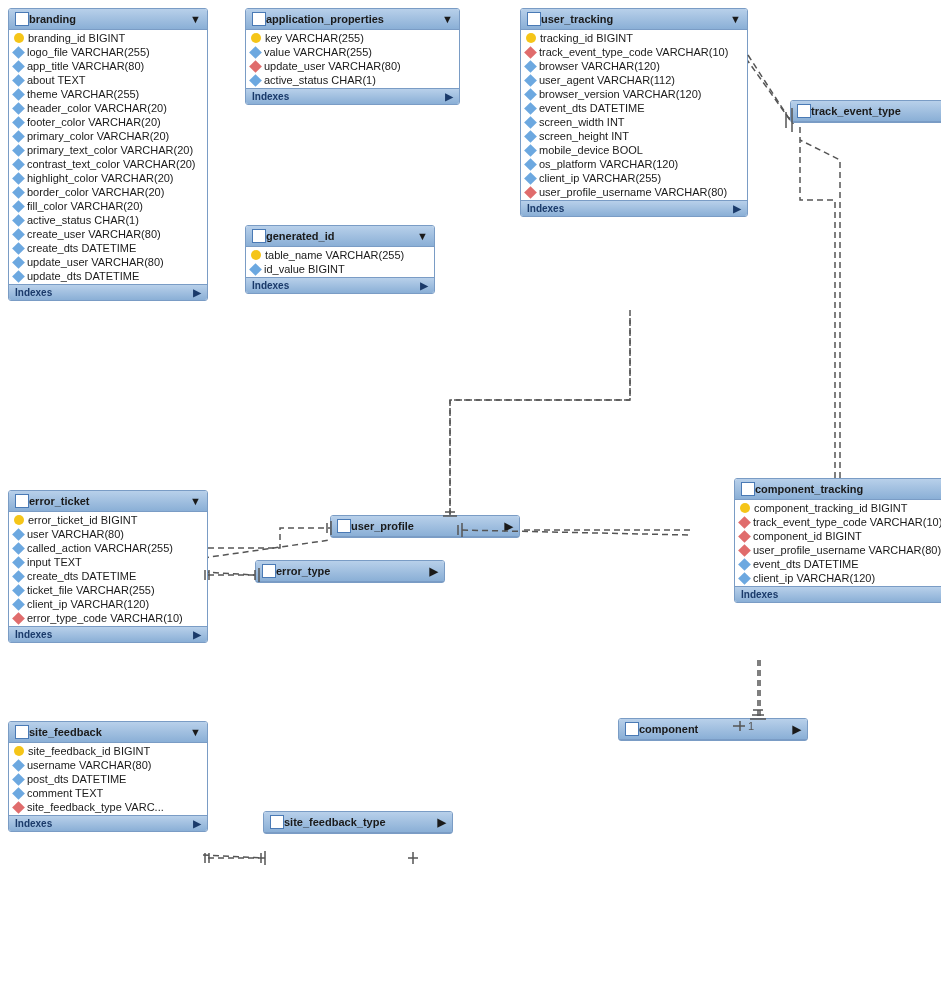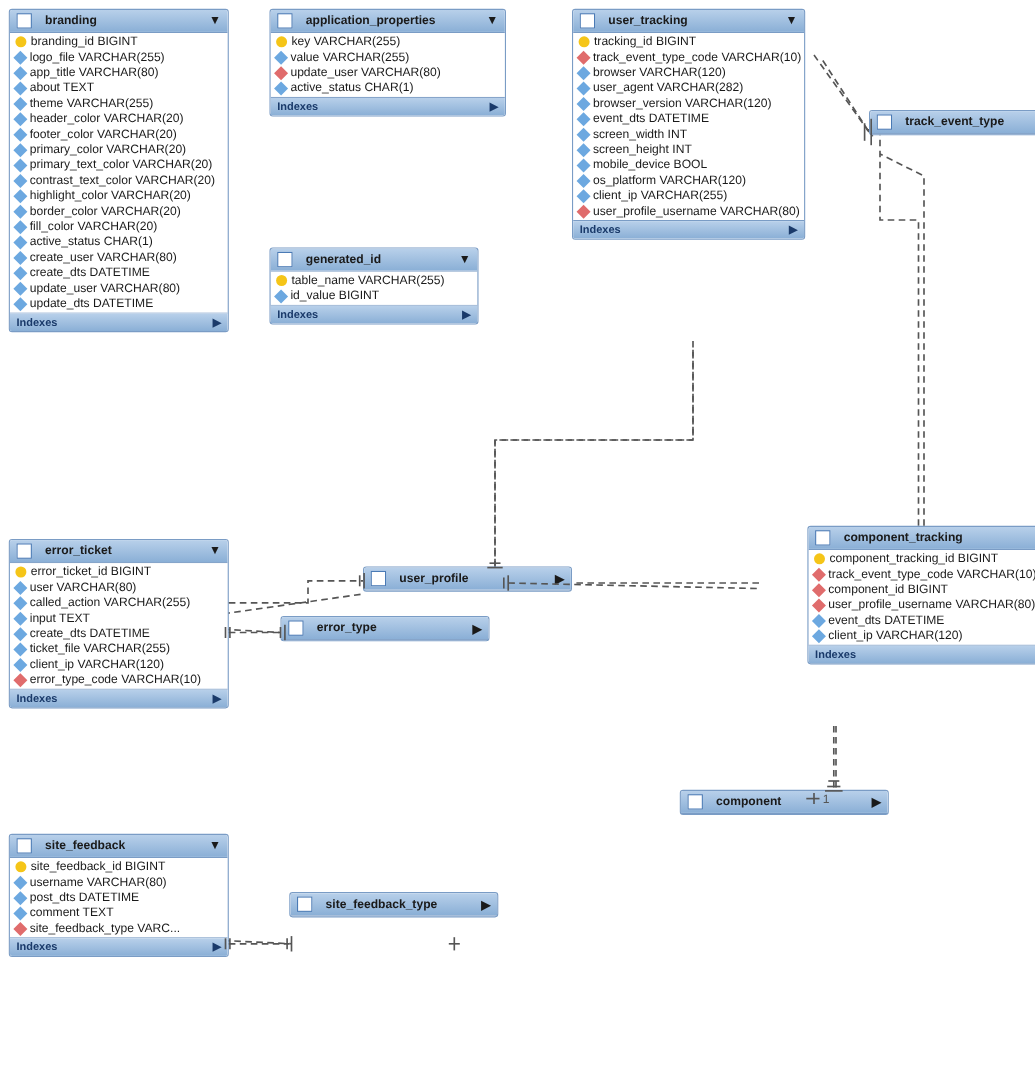--- a/index.html
+++ b/index.html
@@ -24,21 +24,21 @@
       border-radius: 3px;
       background: #fff;
       min-width: 190px;
     }
     .db-table-header {
       background: linear-gradient(to bottom, #b8d0ea, #8aafd6);
       border-bottom: 1px solid #7a9cc5;
       padding: 3px 6px;
       display: flex;
       align-items: center;
-      gap: 12px;
+      gap: 0;
       border-radius: 2px 2px 0 0;
       font-weight: bold;
       color: #1a1a1a;
       cursor: move;
     }
     .table-icon {
       width: 14px;
       height: 14px;
       border: 1px solid #4a7ab5;
       background: #fff;
@@ -286,42 +286,42 @@
           <span class="icon-diamond-blue"></span>
           <span>id_value BIGINT</span>
         </div>
     </div>
     <div class="db-table-footer">
       <span>Indexes</span>
       <span class="footer-arrow">▶</span>
     </div>
   </div>
 
-  <div class="db-table" style="left:520px;top:8px;width:212px;">
+  <div class="db-table" style="left:520px;top:8px;width:228px;">
     <div class="db-table-header">
       <span class="table-icon"></span>
       <span>user_tracking</span>
       <span class="arrow">▼</span>
     </div>
     <div class="db-table-body">
       <div class="db-field">
           <span class="icon-key"></span>
           <span>tracking_id BIGINT</span>
         </div>
       <div class="db-field">
           <span class="icon-diamond"></span>
           <span>track_event_type_code VARCHAR(10)</span>
         </div>
       <div class="db-field">
           <span class="icon-diamond-blue"></span>
           <span>browser VARCHAR(120)</span>
         </div>
       <div class="db-field">
           <span class="icon-diamond-blue"></span>
-          <span>user_agent VARCHAR(282)</span>
+          <span>user_agent VARCHAR(112)</span>
         </div>
       <div class="db-field">
           <span class="icon-diamond-blue"></span>
           <span>browser_version VARCHAR(120)</span>
         </div>
       <div class="db-field">
           <span class="icon-diamond-blue"></span>
           <span>event_dts DATETIME</span>
         </div>
       <div class="db-field">
@@ -464,21 +464,21 @@
   </div>
 
   <div class="db-table" style="left:618px;top:718px;width:115px;">
     <div class="db-table-header">
       <span class="table-icon"></span>
       <span>component</span>
       <span class="arrow">▶</span>
     </div>
   </div>
 
-  <div class="db-table" style="left:8px;top:758px;width:200px;text-align:right;">
+  <div class="db-table" style="left:8px;top:721px;width:200px;text-align:right;">
     <div class="db-table-header">
       <span class="table-icon"></span>
       <span>site_feedback</span>
       <span class="arrow">▼</span>
     </div>
     <div class="db-table-body">
       <div class="db-field">
           <span class="icon-key"></span>
           <span>site_feedback_id BIGINT</span>
         </div>

